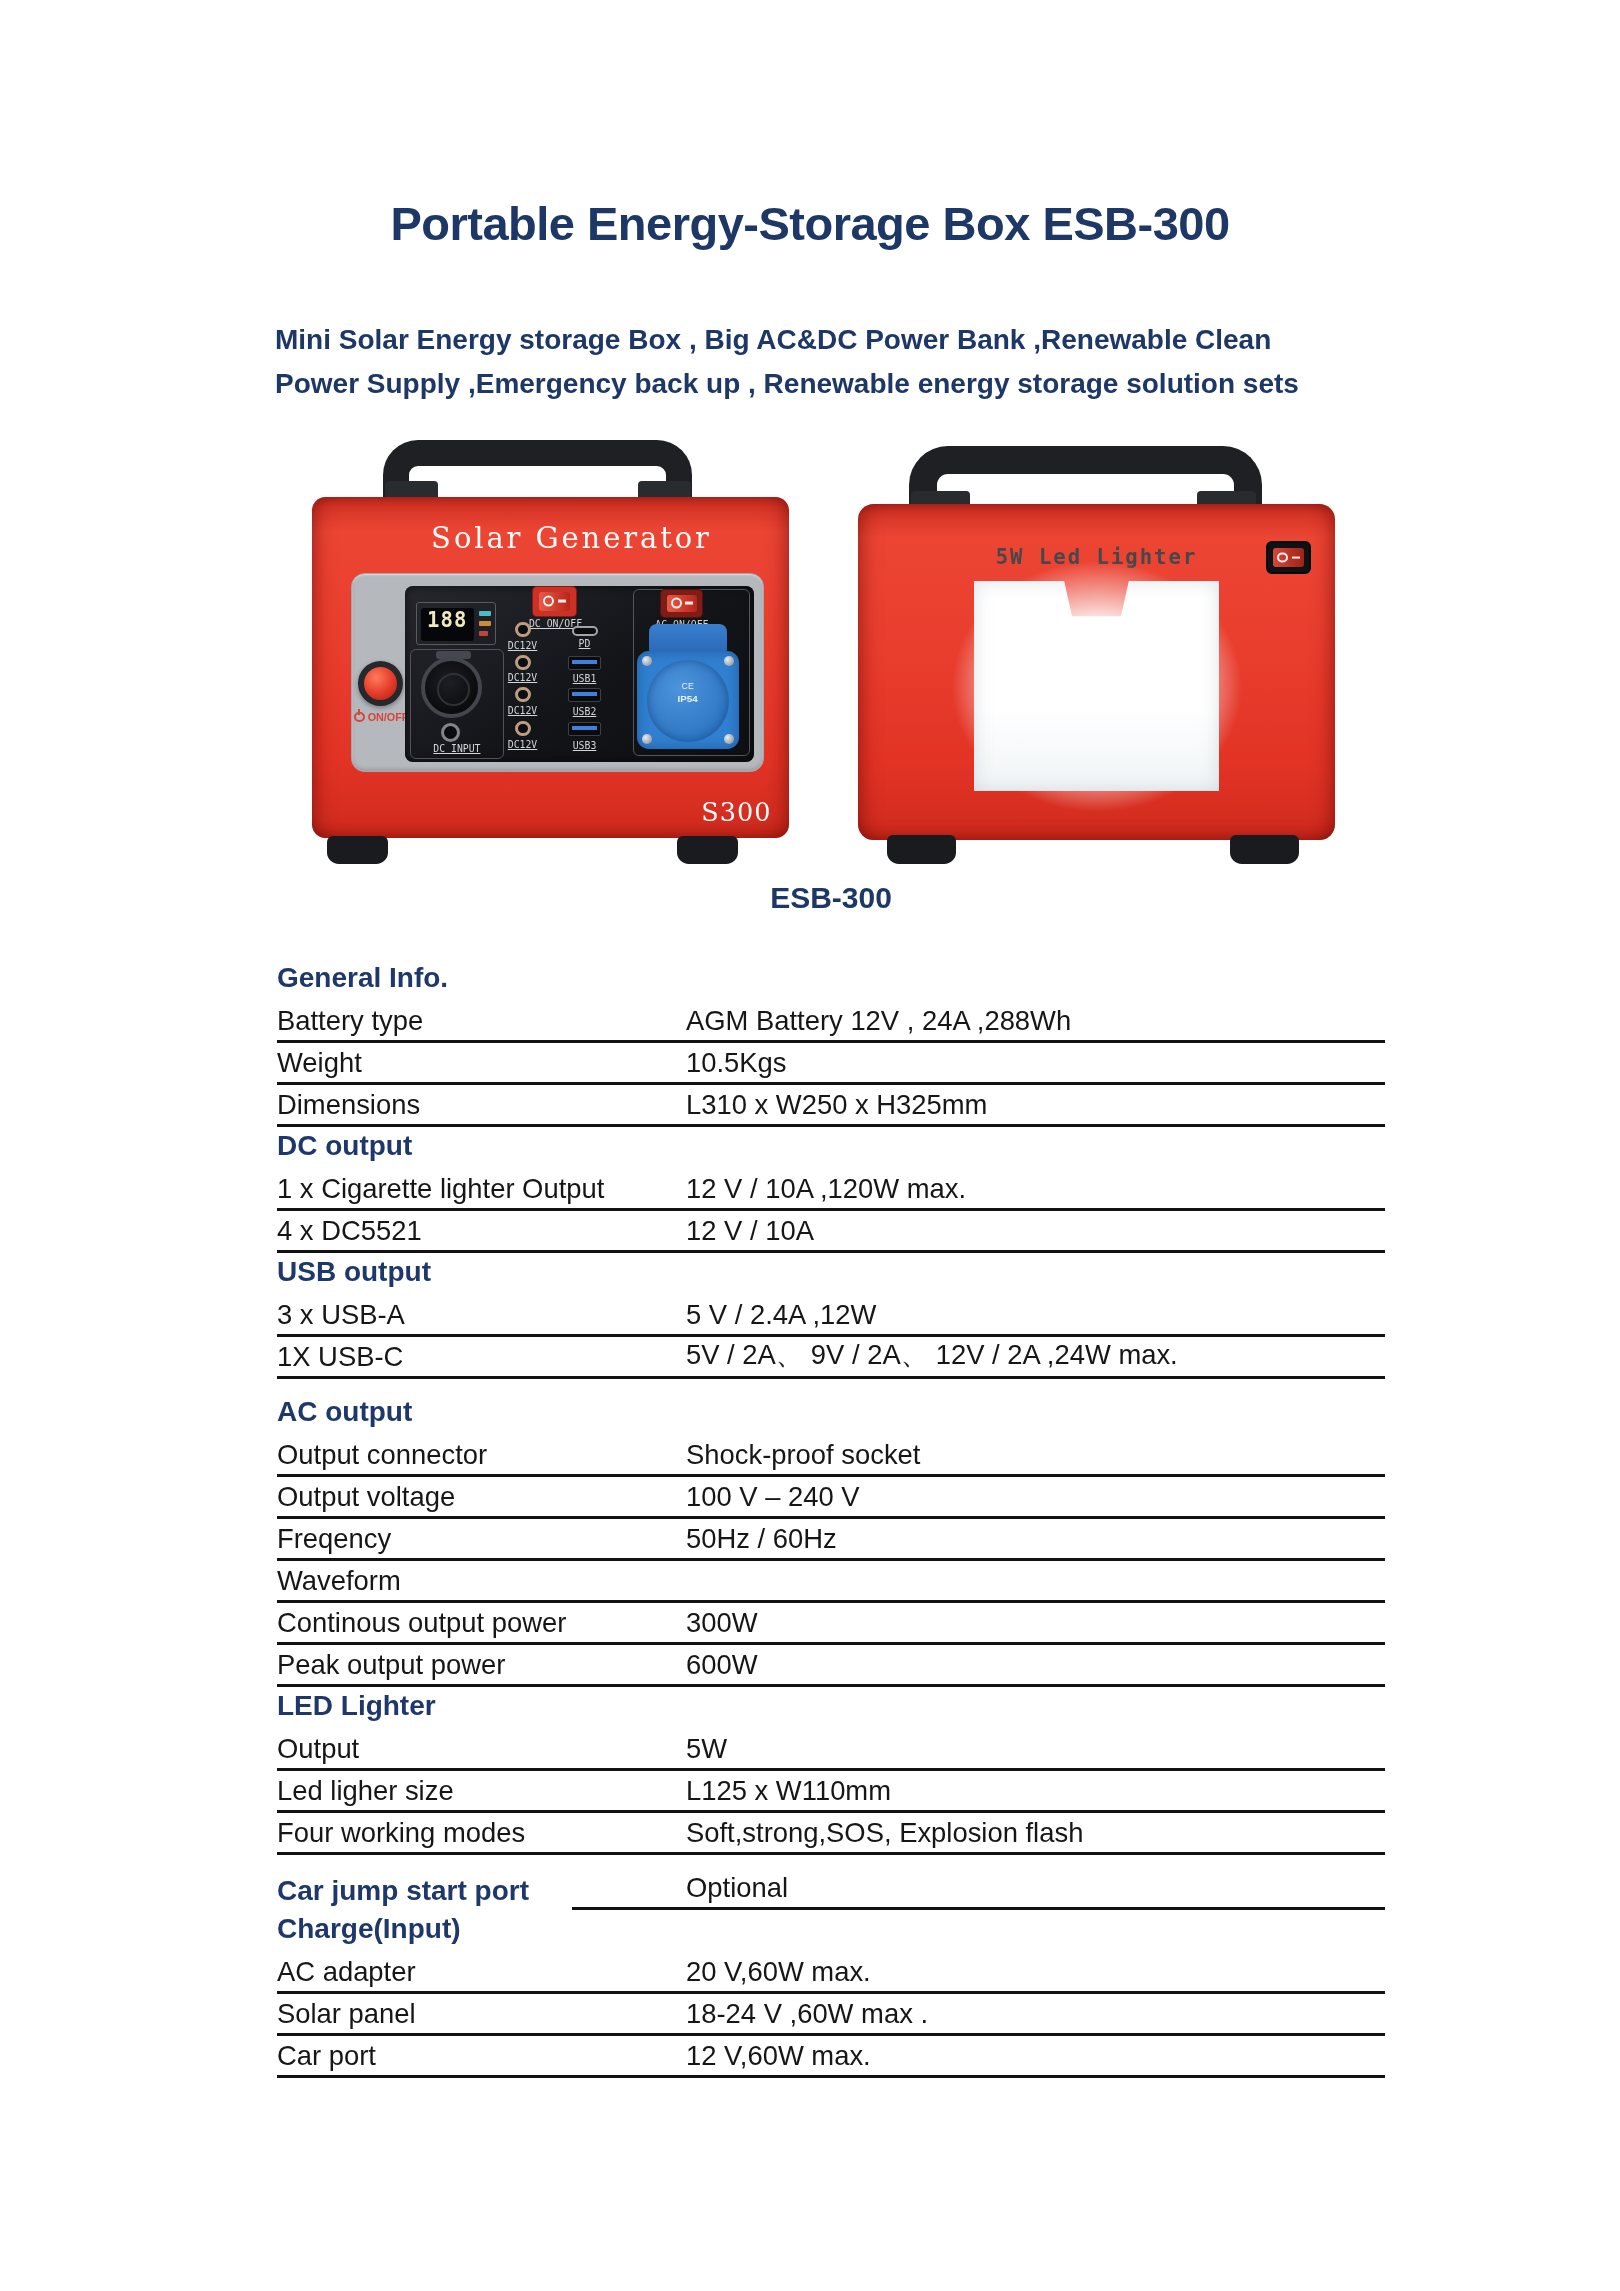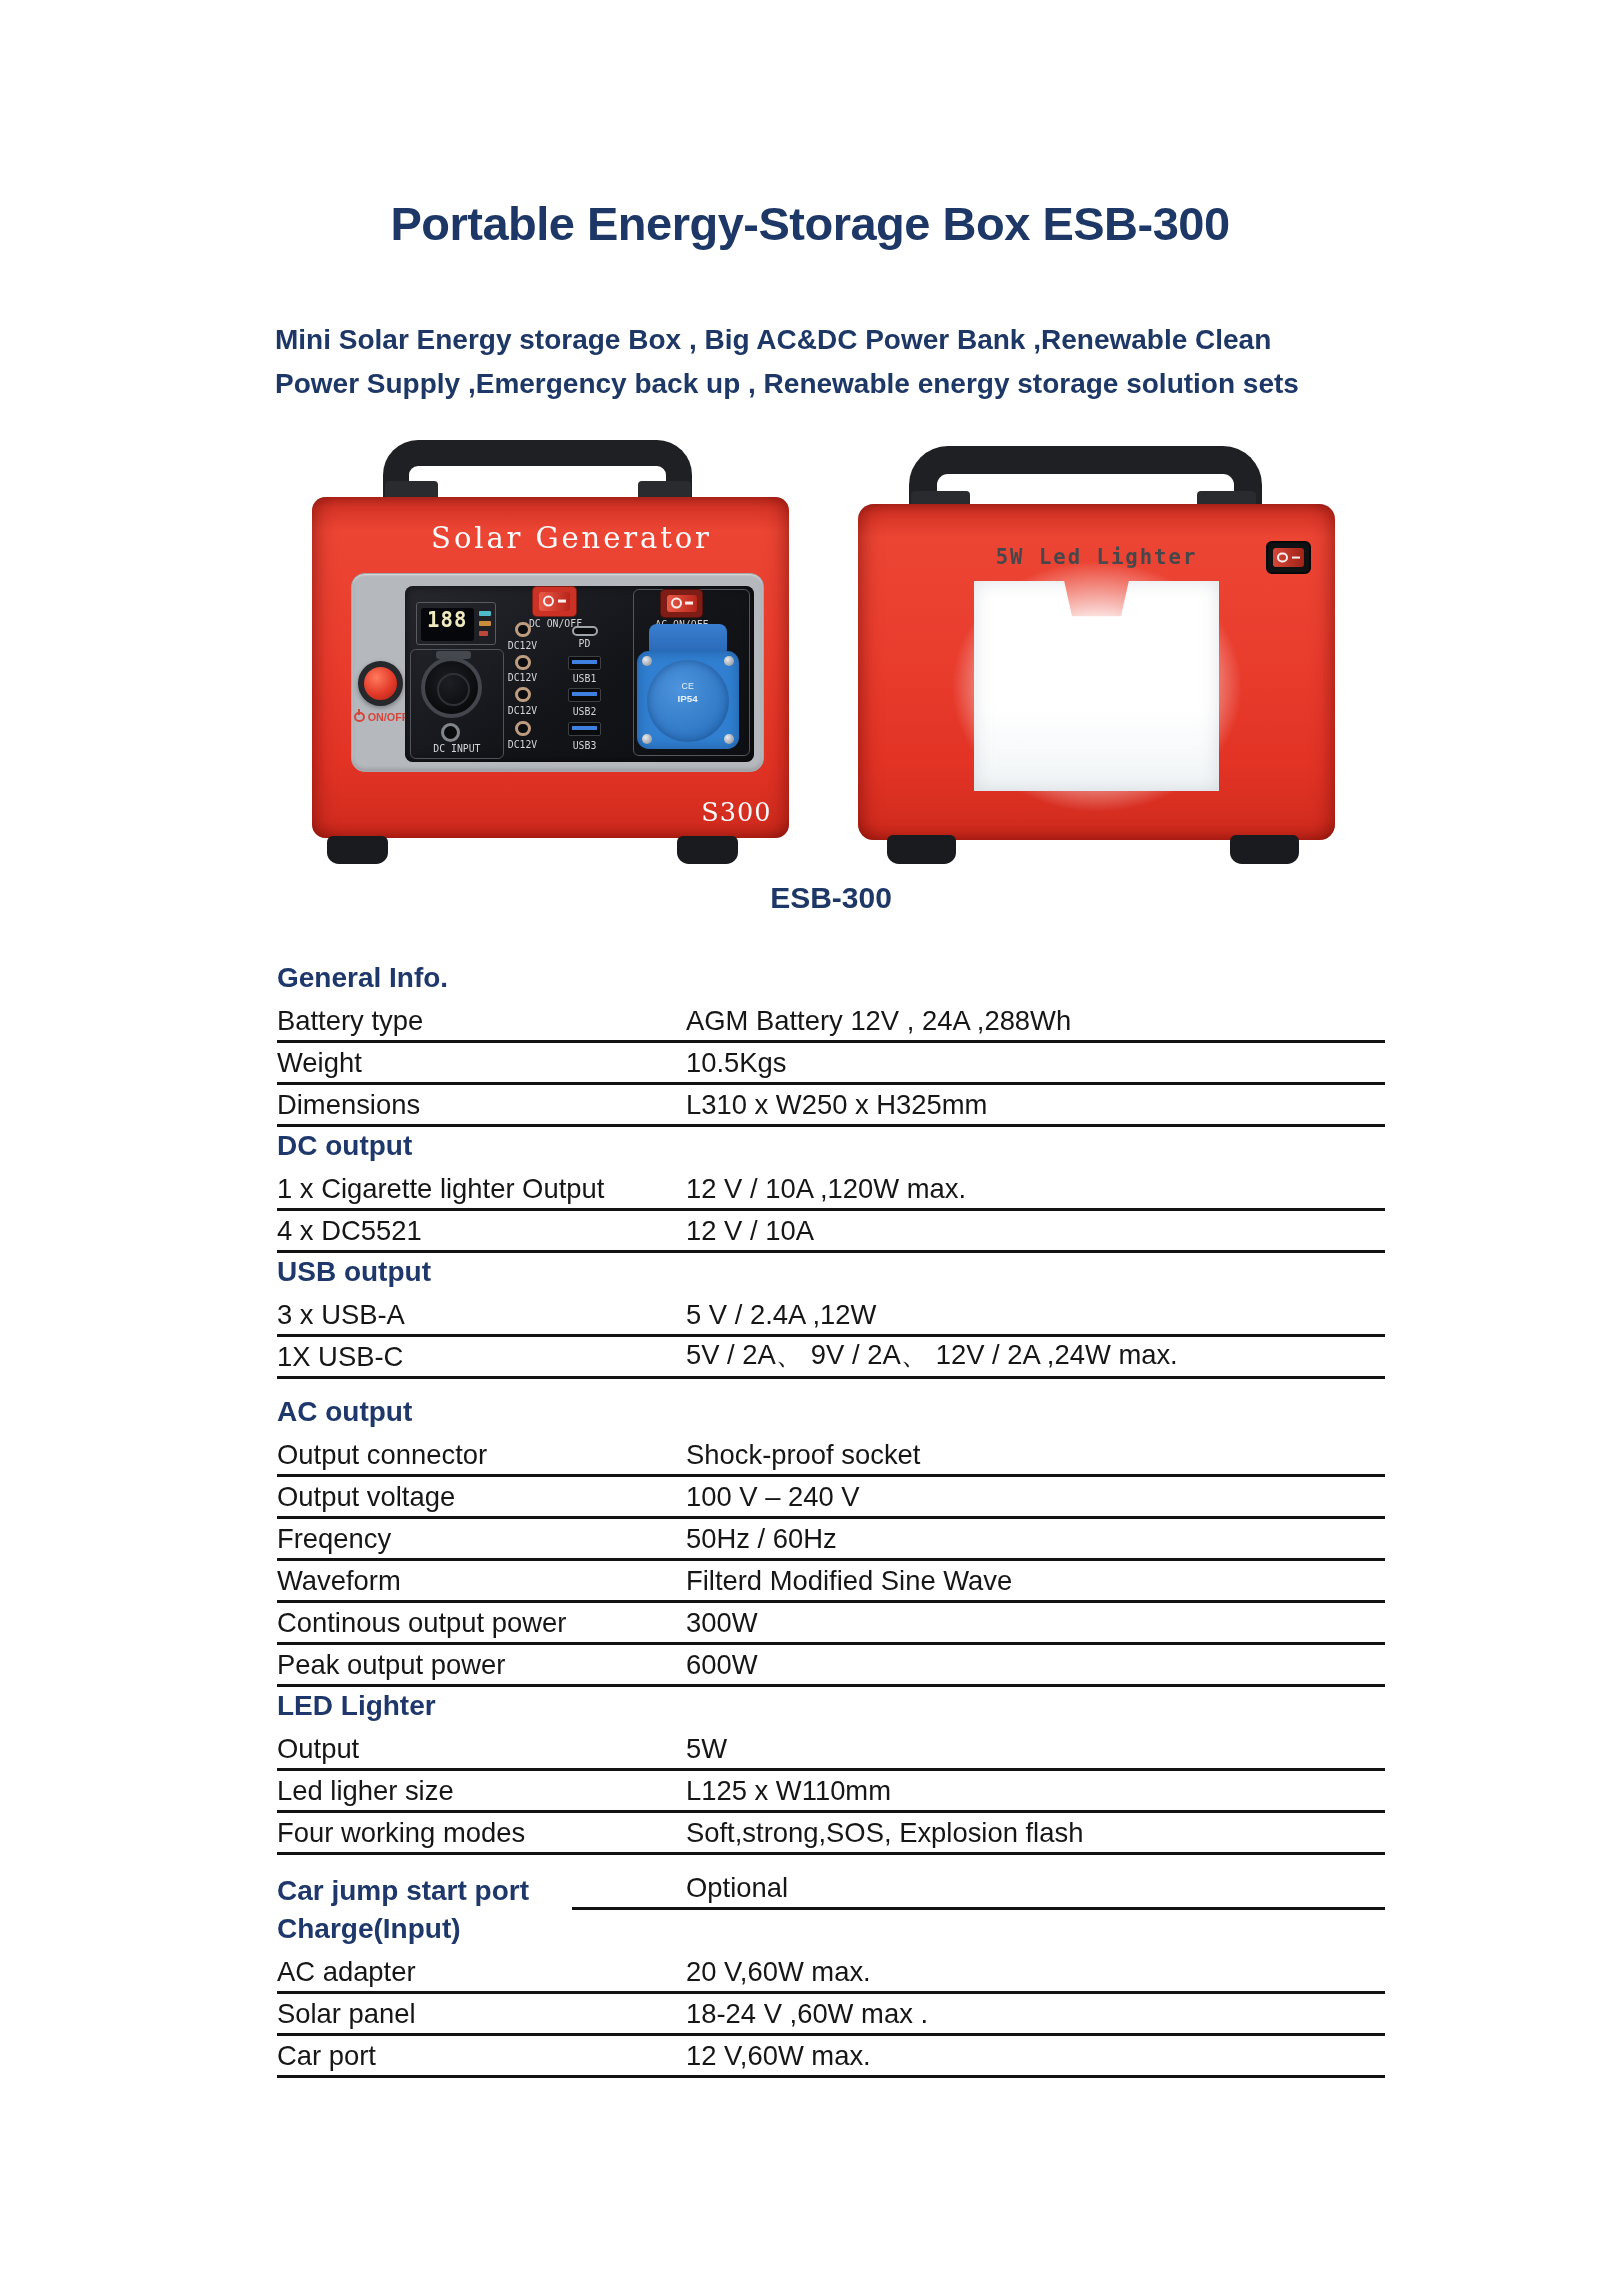--- a/index.html
+++ b/index.html
@@ -89,21 +89,21 @@
 
   .cig-box { left:4.9px; top:63px; width:94px; height:110px; border:1px solid #505359; border-radius:5.9px; }
   .cig-lid { left:25.5px; top:1px; width:35px; height:7.8px; background:#45484e; border-radius:2.9px; }
   .cig { left:9.8px; top:6.9px; width:61px; height:61px; border-radius:50%;
          background:radial-gradient(circle at 45% 40%, #1d1f24, #0a0b0d 70%);
          border:4.9px solid #43464c; }
   .cig::after { content:""; position:absolute; left:50%; top:50%; width:29px; height:29px;
                 margin:-14.7px 0 0 -14.7px; border:2px solid #2e3136; border-radius:50%; }
   .jack { left:30px; top:73px; width:19.6px; height:19.6px; border-radius:50%;
           background:#0a0b0d; border:3.9px solid #81868d; }
-  .lbl-s { font-family:"DejaVu Sans Mono", monospace; font-size:9.8px; color:#d2d4d7; text-align:center; }
+  .lbl-s { font-family:"DejaVu Sans Mono", monospace; font-size:9.8px; color:#d2d4d7; text-align:center;text-decoration:underline; }
   .cig-lbl { left:0; top:93px; width:92px; }
 
   .sw { border-radius:3.9px; }
   .sw-dc { left:128px; top:1px; width:43px; height:29px; background:#cc3126; box-shadow:0 0 0 1px #7e1d15; }
   .sw-ac { left:27.4px; top:0; width:41px; height:27.4px; background:#7e1d15; box-shadow:0 0 0 1px #55120c; }
   .rocker { left:5.9px; right:5.9px; top:4.9px; bottom:4.9px; border-radius:2.9px;
             background:linear-gradient(90deg,#e85a48,#b7251a); }
   .rocker::before { content:""; position:absolute; left:3.9px; top:50%; transform:translateY(-50%);
                     width:6.9px; height:6.9px; border:2px solid rgba(255,255,255,.92); border-radius:50%; }
   .rocker::after  { content:""; position:absolute; right:3.9px; top:50%; transform:translateY(-50%);
@@ -306,21 +306,20 @@
     <div class="row">
       <div class="lbl">Output voltage</div>
       <div class="val">100 V – 240 V</div>
     </div>
     <div class="row">
       <div class="lbl">Freqency</div>
       <div class="val">50Hz / 60Hz</div>
     </div>
     <div class="row">
       <div class="lbl">Waveform</div>
-      <div class="val">Filterd Modified Sine Wave</div>
     </div>
     <div class="row">
       <div class="lbl">Continous output power</div>
       <div class="val">300W</div>
     </div>
     <div class="row">
       <div class="lbl">Peak output power</div>
       <div class="val">600W</div>
     </div>
     <div class="sec">LED Lighter</div>

